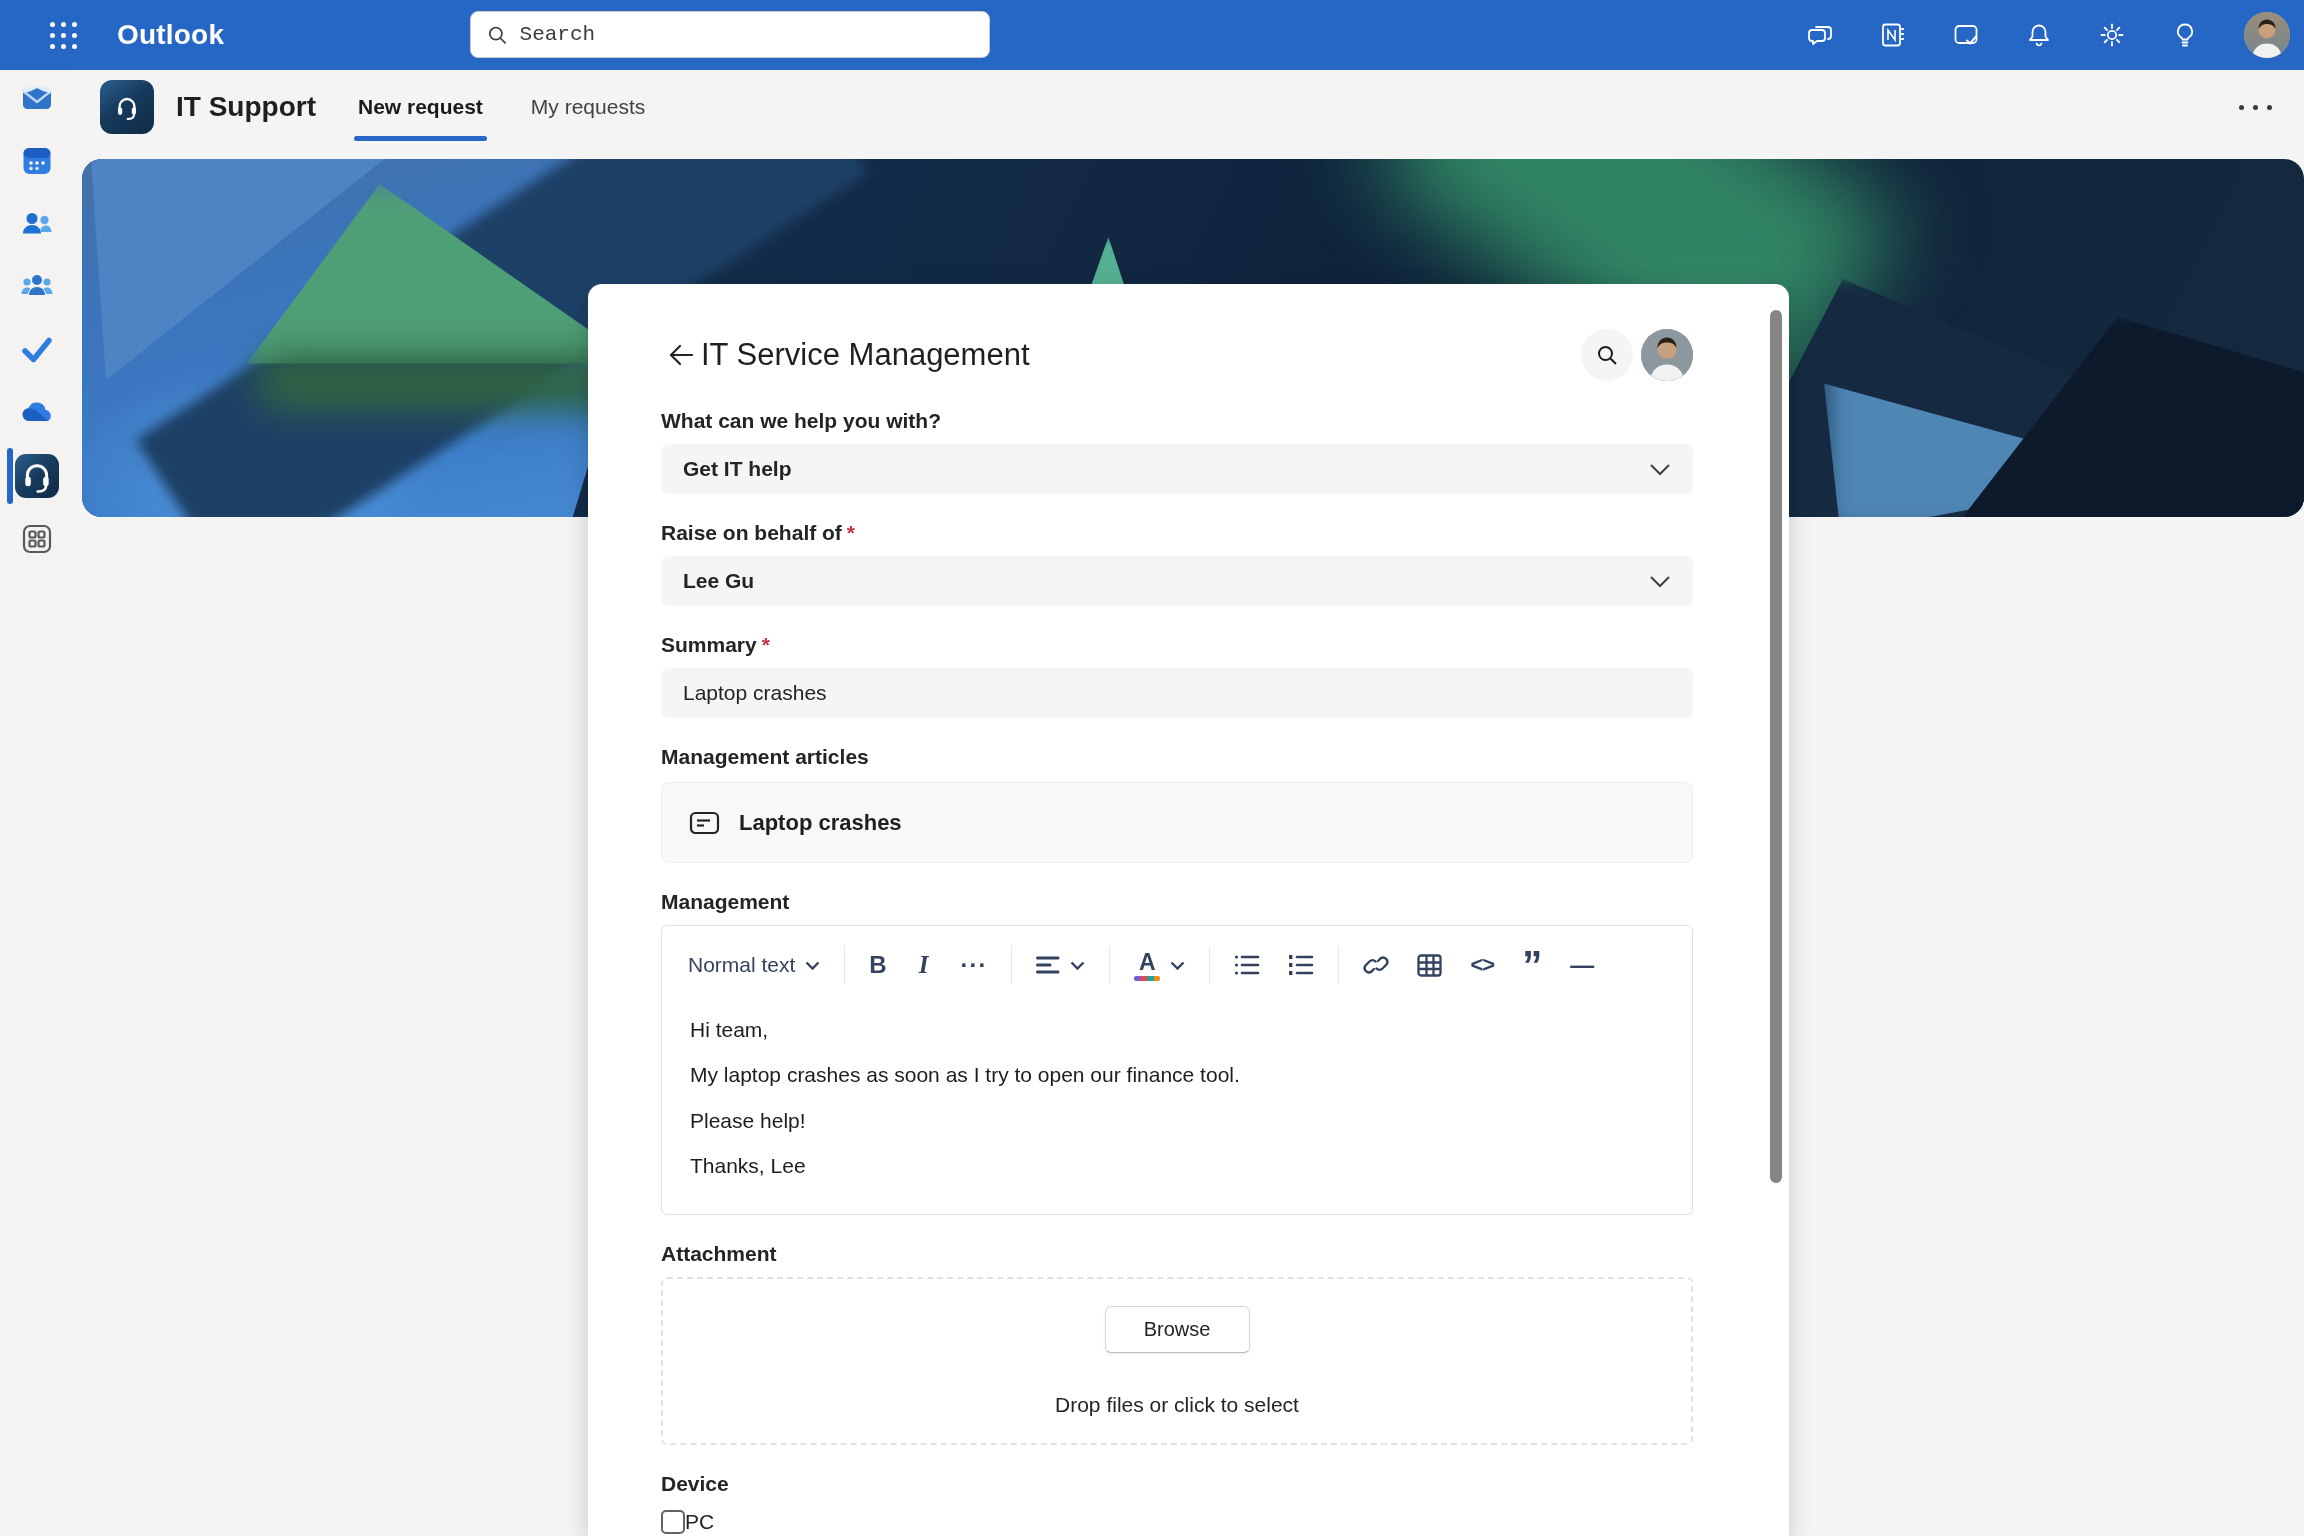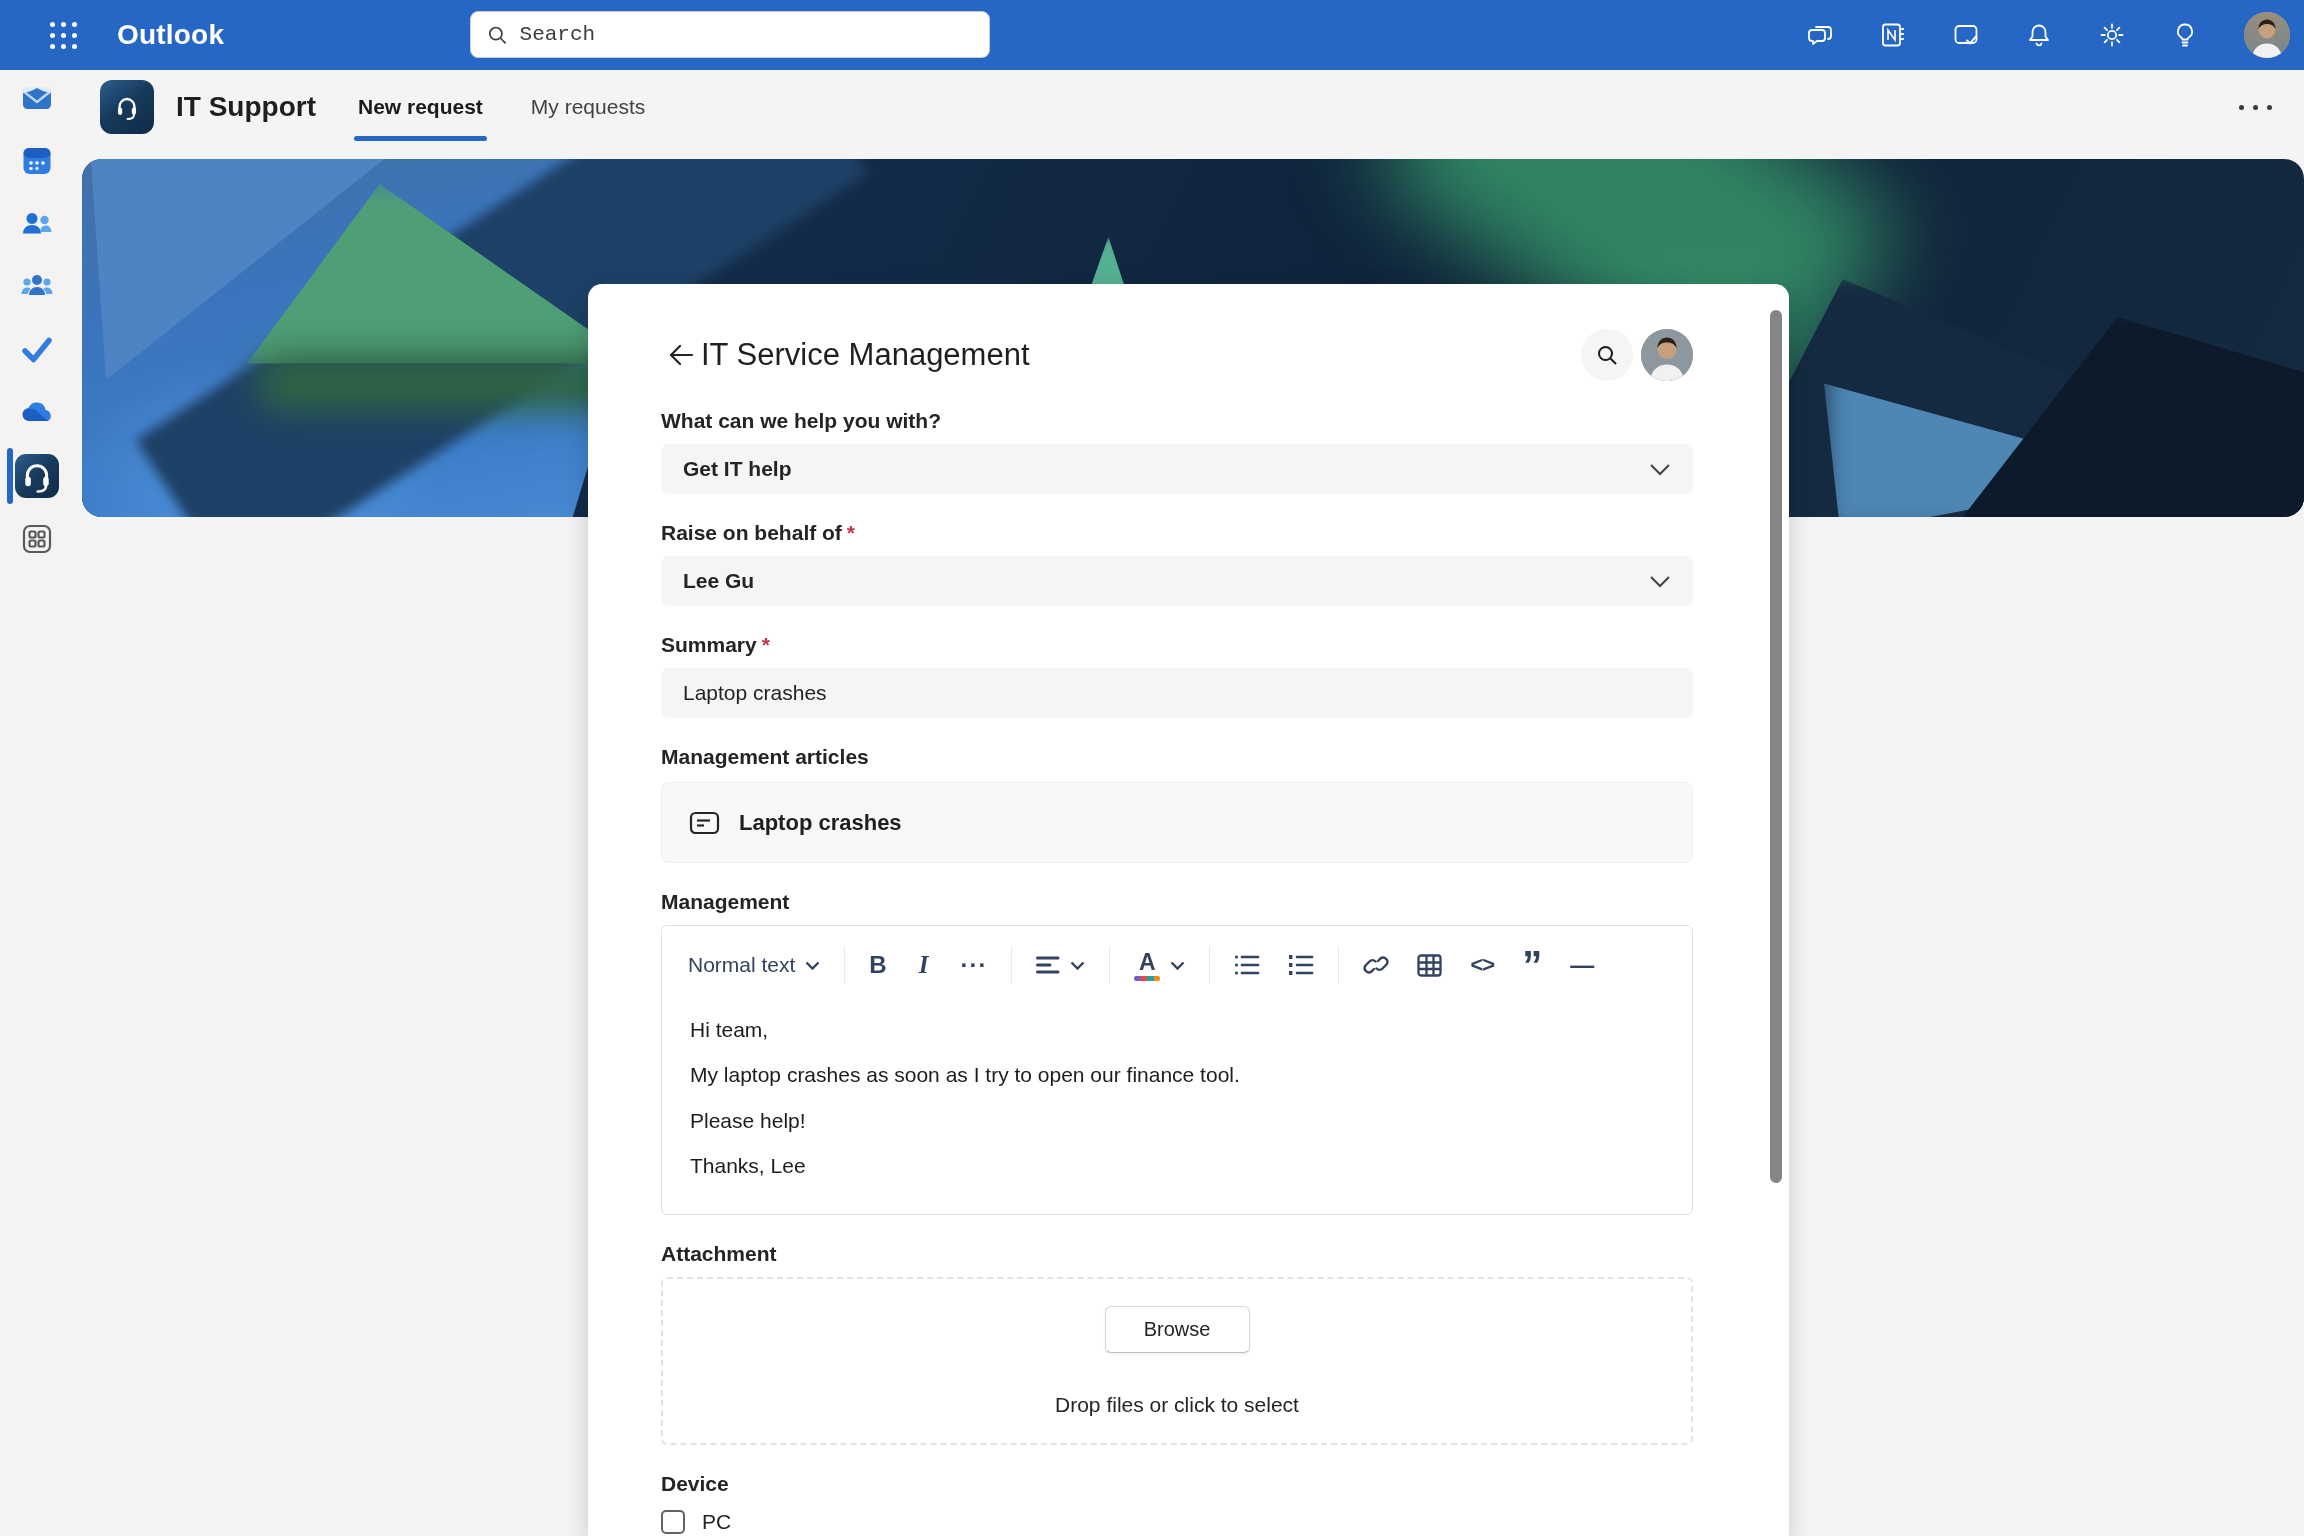--- a/index.html
+++ b/index.html
@@ -135,21 +135,21 @@
   .editor-body { padding:26px 28px 0 28px; }
   .editor-body p { font-size:21px; color:#1d1d1d; line-height:1.35; margin-bottom:17px; }
 
   .attach-box { margin-top:11px; height:168px; border:2px dashed #e2e2e2; border-radius:6px;
     display:flex; flex-direction:column; align-items:center; padding-top:27px; cursor:pointer; }
   .browse-btn { width:145px; height:47px; background:#fff; border:1px solid #d6d6d6;
     border-bottom-color:#bdbdbd; border-radius:6px; font-size:20px; color:#242424;
     font-family:inherit; cursor:pointer; box-shadow:0 2px 3px rgba(0,0,0,.06); }
   .drop-hint { margin-top:40px; font-size:21px; color:#242424; }
 
-  .device-row { display:flex; align-items:center; gap:17px; margin-top:13px; height:26px;
+  .device-row { display:flex; align-items:center; margin-top:13px; height:26px;
     cursor:pointer; }
   .device-row:first-of-type { margin-top:9px; }
   .cb { width:24px; height:24px; border:2px solid #636363; border-radius:5px; background:#fff;
     position:relative; flex:none; }
   .cb-label { font-size:21px; color:#242424; }
 
   .scroll-track { position:absolute; right:7px; top:16px; width:12px; height:1230px; }
   .scroll-thumb { position:absolute; left:0; top:10px; width:12px; height:873px;
     background:#858585; border-radius:7px; cursor:grab; }
 </style>

